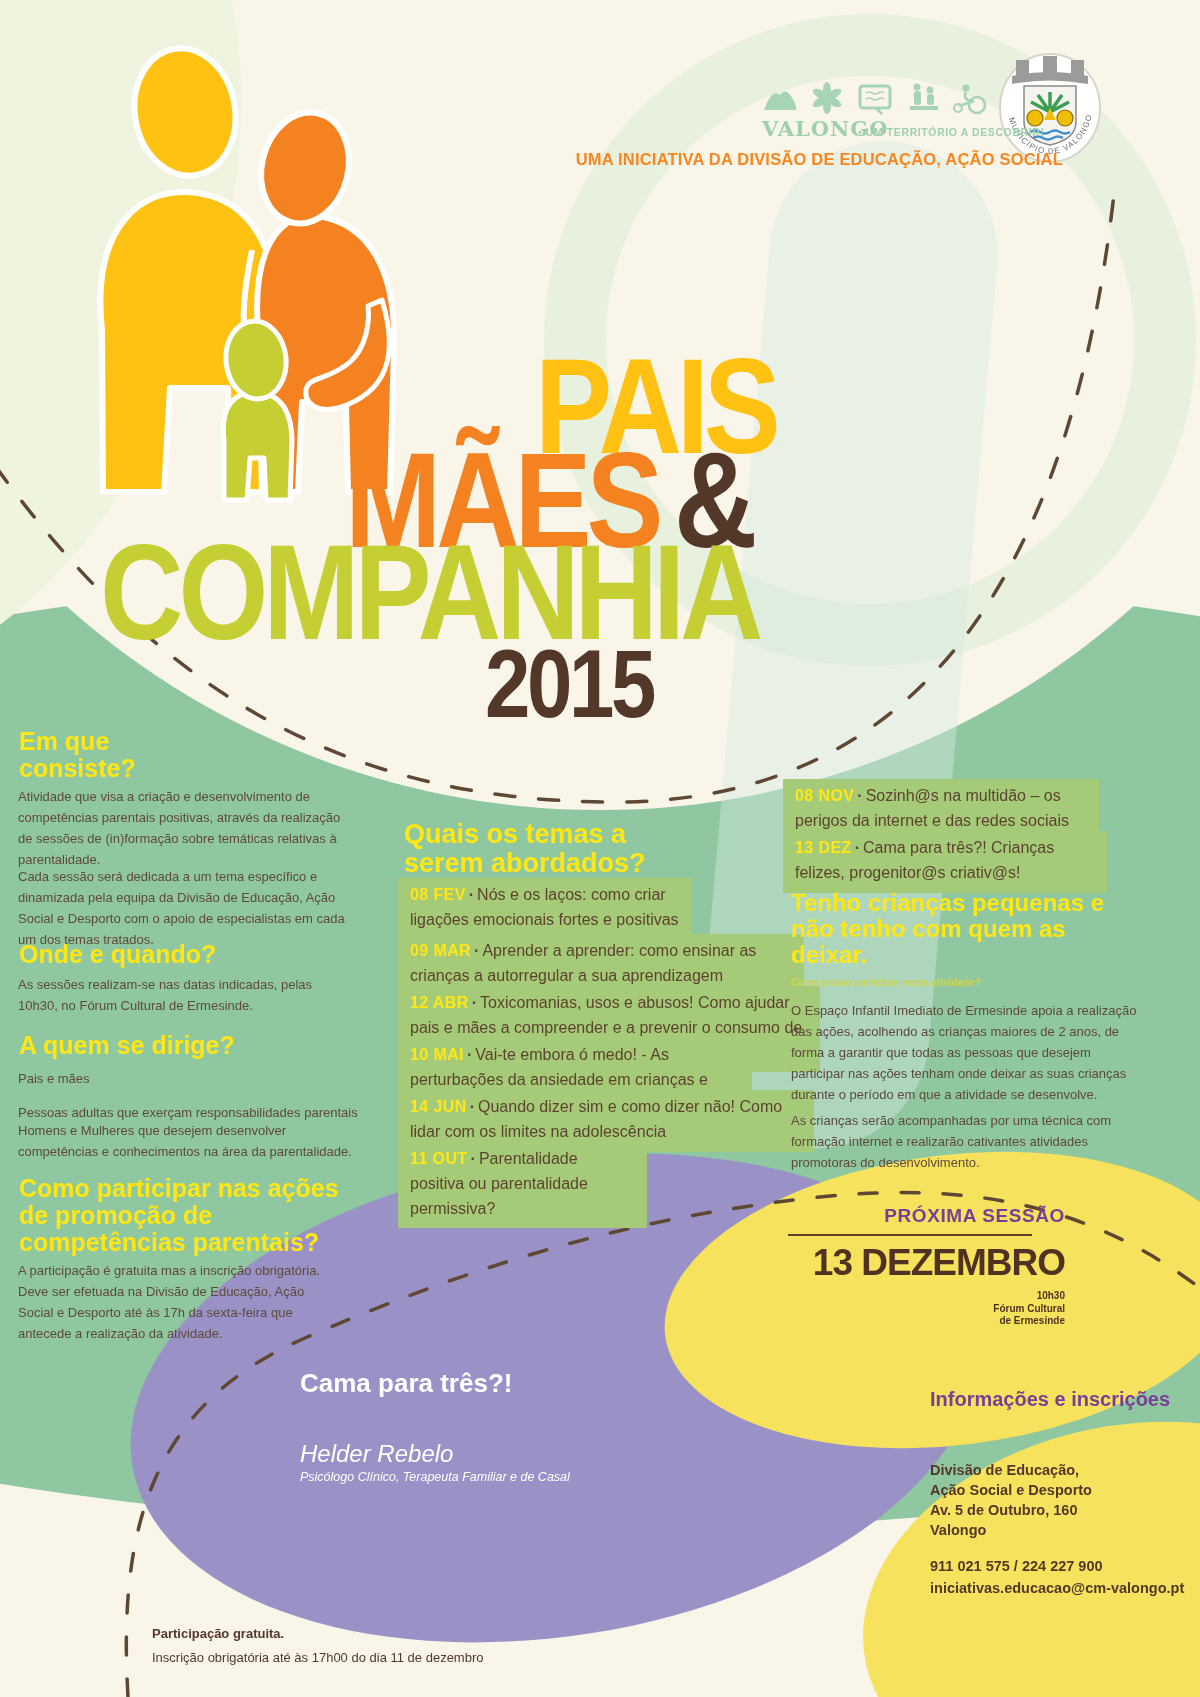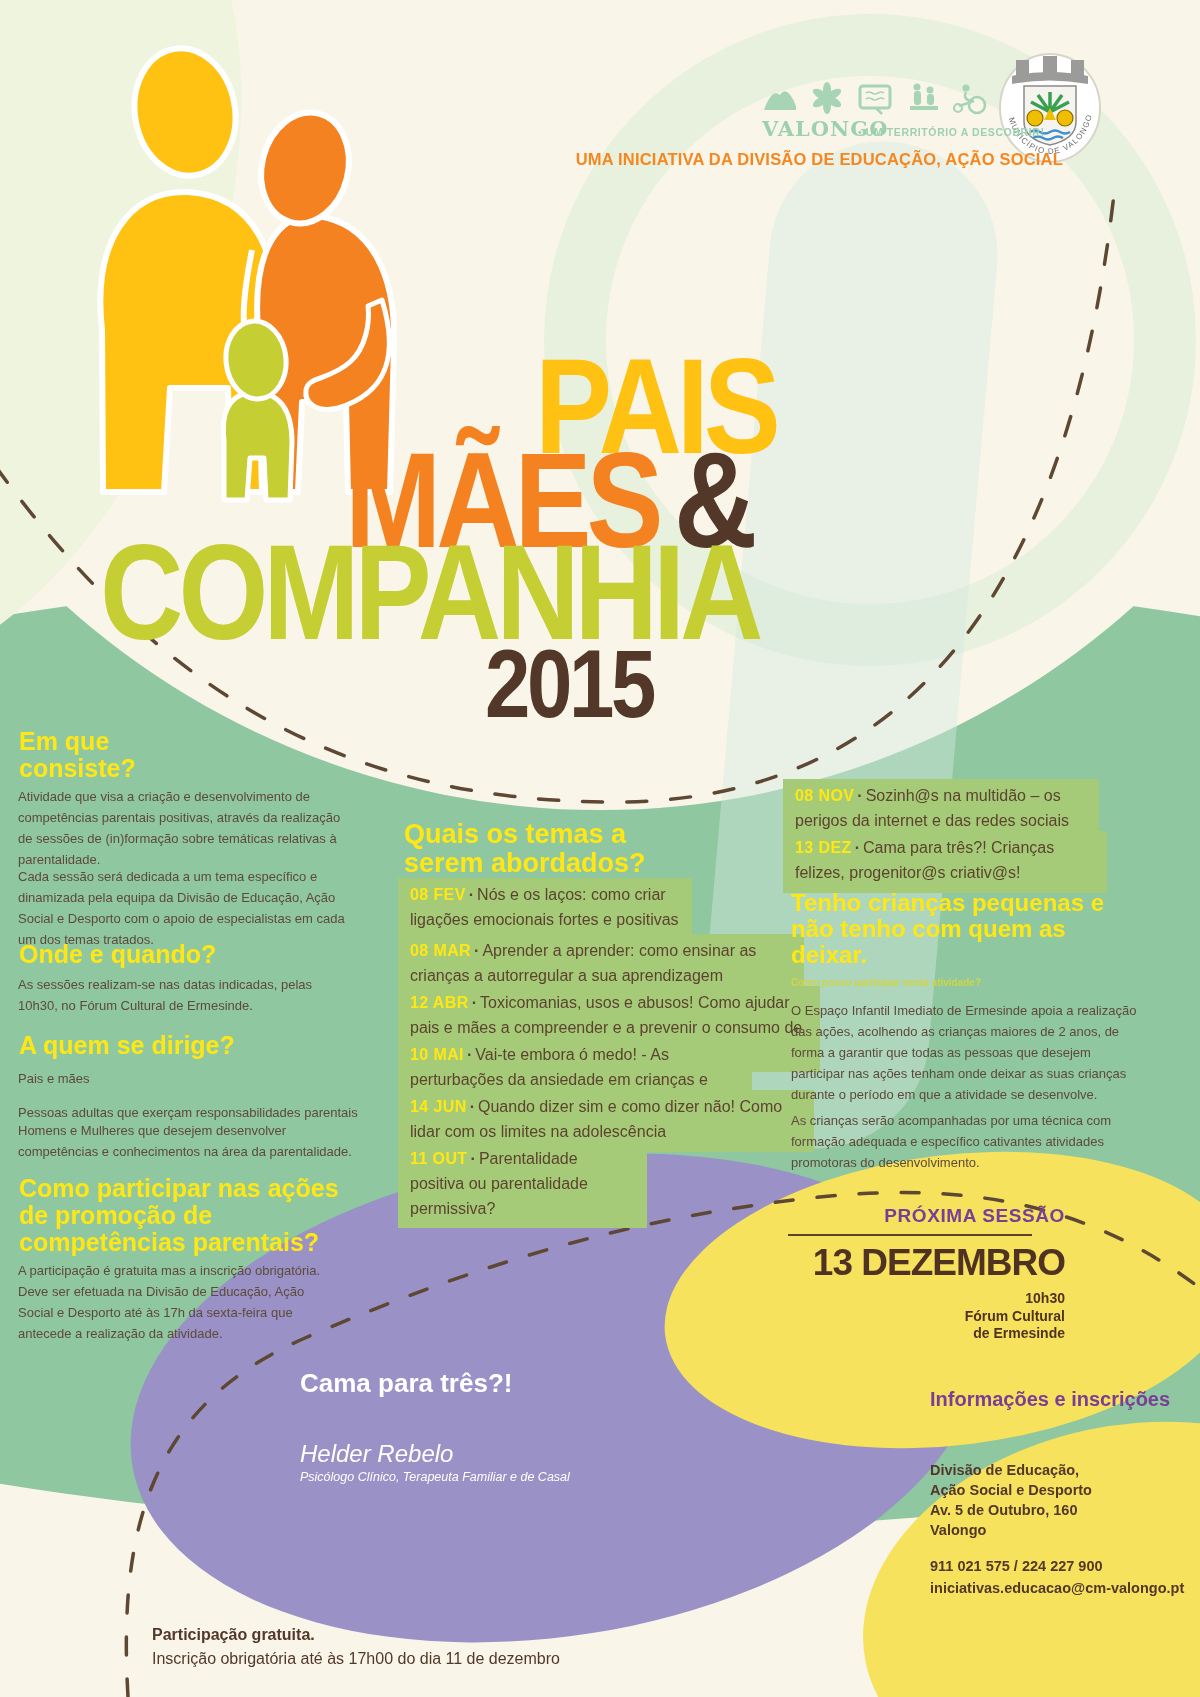--- a/index.html
+++ b/index.html
@@ -19,30 +19,30 @@
   .ttl{font-weight:bold;line-height:1;white-space:nowrap;transform:scaleX(.85);transform-origin:left top;}
   
   .initiative{color:#F6861F;font-weight:bold;font-size:16.5px;line-height:1.25;text-align:right;letter-spacing:.2px;}
   .logo-name{font-family:"DejaVu Serif",serif;font-weight:bold;color:#9ED0AE;font-size:21px;letter-spacing:1px;}
   .logo-tag{color:#9ED0AE;font-weight:bold;font-size:10.5px;letter-spacing:.6px;}
   
   .ns{position:absolute;left:755px;top:1205px;width:310px;text-align:right;color:#4F3222;}
   .ns-label{color:#7B3E97;font-weight:bold;font-size:19px;letter-spacing:.6px;}
   .ns-rule{width:244px;height:2px;background:#5D4328;margin:7px auto 6px auto;}
   .ns-date{font-weight:bold;font-size:37px;letter-spacing:-1px;}
-  .ns-small{font-weight:bold;font-size:14px;line-height:1.25;}
+  .ns-small{font-weight:bold;font-size:10px;line-height:1.25;}
   
   .sess-t{color:#fff;font-weight:bold;font-size:26px;line-height:1.2;white-space:nowrap;}
   .sess-speaker{color:#fff;font-size:24px;font-style:italic;font-weight:normal;}
   .sess-role{color:#fff;font-size:12.5px;font-style:italic;}
   
   .ct{color:#53382A;font-weight:bold;font-size:14.5px;line-height:1.38;}
   .ct-h{color:#7B3E97;font-weight:bold;font-size:20px;}
   
-  .ft{color:#53382A;font-size:16px;}
+  .ft{color:#53382A;font-size:13px;}
 </style>
 </head>
 <body>
 
 <div class="poster">
 
   <svg class="bg" width="1200" height="1697" viewBox="0 0 1200 1697">
 
     <ellipse cx="600" cy="1050" rx="1400" ry="480" fill="#8FC7A0"></ellipse>
 
@@ -172,21 +172,21 @@
 
   <div class="abs h" style="left:19px;top:1175px;font-size:25px;width:325px;">Como participar nas ações de promoção de competências parentais?</div>
   <div class="abs body-t" style="left:18px;top:1260px;width:310px;">A participação é gratuita mas a inscrição obrigatória. Deve ser efetuada na Divisão de Educação, Ação Social e Desporto até às 17h da sexta-feira que antecede a realização da atividade.</div>
 
   <div class="abs h" style="left:404px;top:820px;font-size:27px;width:300px;">Quais os temas a serem abordados?</div>
 
   <div class="sched" style="left:398px;top:878px;max-width:270px;">
     <span class="sd">08 FEV</span><span class="sep">·</span><span>Nós e os laços: como criar ligações emocionais fortes e positivas com as crianças</span>
   </div>
   <div class="sched" style="left:398px;top:934px;max-width:382px;">
-    <span class="sd">08 MAR</span><span class="sep">·</span><span>Aprender a aprender: como ensinar as crianças a autorregular a sua aprendizagem</span>
+    <span class="sd">09 MAR</span><span class="sep">·</span><span>Aprender a aprender: como ensinar as crianças a autorregular a sua aprendizagem</span>
   </div>
   <div class="sched" style="left:398px;top:986px;max-width:398px;">
     <span class="sd">12 ABR</span><span class="sep">·</span><span>Toxicomanias, usos e abusos! Como ajudar pais e mães a compreender e a prevenir o consumo de álcool e drogas</span>
   </div>
   <div class="sched" style="left:398px;top:1038px;max-width:330px;">
     <span class="sd">10 MAI</span><span class="sep">·</span><span>Vai-te embora ó medo! - As perturbações da ansiedade em crianças e jovens</span>
   </div>
   <div class="sched" style="left:398px;top:1090px;max-width:392px;">
     <span class="sd">14 JUN</span><span class="sep">·</span><span>Quando dizer sim e como dizer não! Como lidar com os limites na adolescência</span>
   </div>
@@ -197,21 +197,21 @@
   <div class="sched" style="left:783px;top:779px;max-width:292px;">
     <span class="sd">08 NOV</span><span class="sep">·</span><span>Sozinh@s na multidão – os perigos da internet e das redes sociais</span>
   </div>
   <div class="sched" style="left:783px;top:831px;max-width:300px;">
     <span class="sd">13 DEZ</span><span class="sep">·</span><span>Cama para três?! Crianças felizes, progenitor@s criativ@s!</span>
   </div>
 
   <div class="abs h" style="left:791px;top:890px;font-size:24px;width:318px;">Tenho crianças pequenas e não tenho com quem as deixar.</div>
   <div class="abs" style="left:791px;top:977px;font-size:10px;font-weight:bold;color:#CFD54A;">Como posso participar nesta atividade?</div>
   <div class="abs body-t" style="left:791px;top:1000px;width:352px;">O Espaço Infantil Imediato de Ermesinde apoia a realização das ações, acolhendo as crianças maiores de 2 anos, de forma a garantir que todas as pessoas que desejem participar nas ações tenham onde deixar as suas crianças durante o período em que a atividade se desenvolve.</div>
-  <div class="abs body-t" style="left:791px;top:1110px;width:352px;">As crianças serão acompanhadas por uma técnica com formação adequada e específico cativantes atividades promotoras do desenvolvimento.</div>
+  <div class="abs body-t" style="left:791px;top:1110px;width:352px;">As crianças serão acompanhadas por uma técnica com formação internet e realizarão cativantes atividades promotoras do desenvolvimento.</div>
 
   <div class="ns">
     <div class="ns-label">PRÓXIMA SESSÃO</div>
     <div class="ns-rule"></div>
     <div class="ns-date">13 DEZEMBRO</div>
     <div class="ns-small" style="margin-top:6px;">10h30</div>
     <div class="ns-small">Fórum Cultural</div>
     <div class="ns-small">de Ermesinde</div>
   </div>
 

